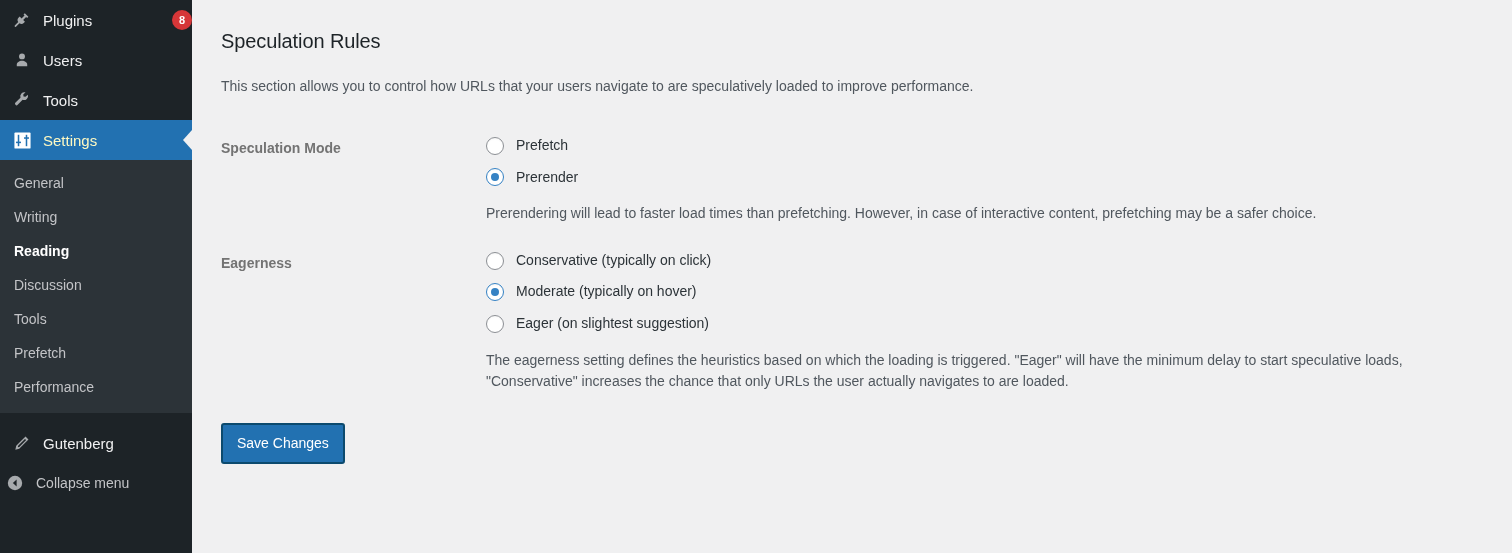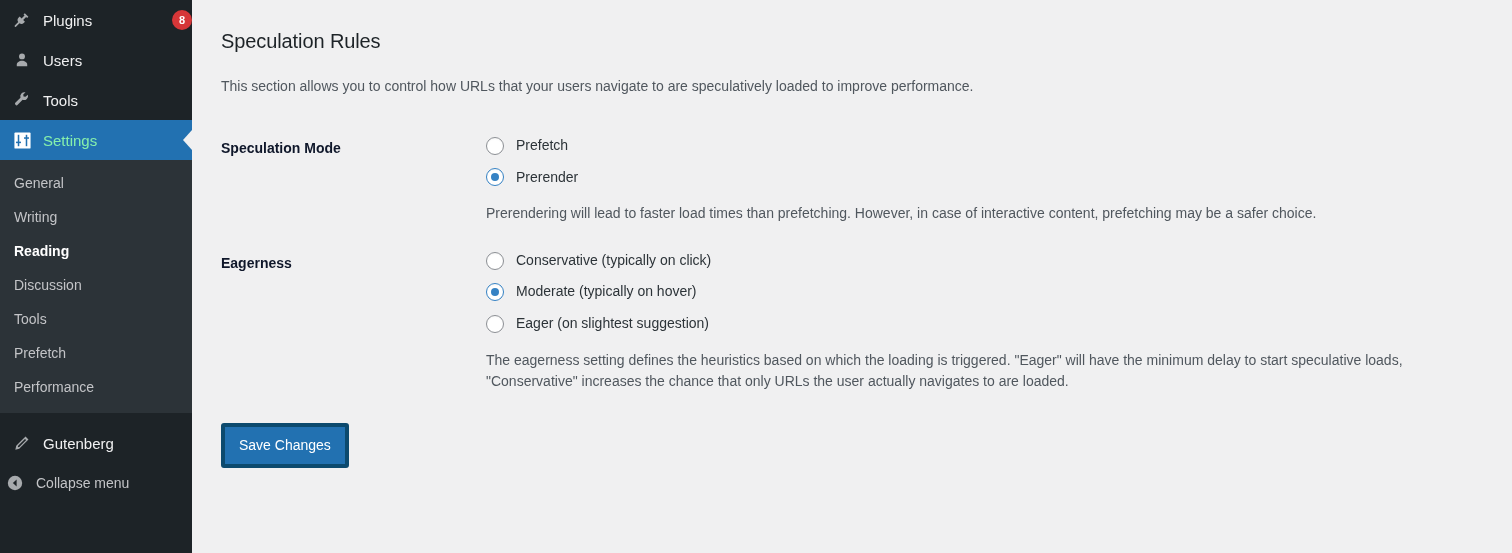--- a/index.html
+++ b/index.html
@@ -53,21 +53,21 @@
     display: flex;
     align-items: center;
     justify-content: center;
     margin-right: 10px;
     color: #a7aaad;
   }
   .menu-item .mi-icon svg { display: block; }
   .menu-item .mi-label { flex: 1 1 auto; white-space: nowrap; }
   .menu-item.current {
     background: #2271b1;
-    color: #86efac;
+    color: #fef9c3;
     font-weight: 400;
   }
   .menu-item.current .mi-icon { color: #fff; }
   .menu-item.current .arrow-notch {
     position: absolute;
     right: 0;
     top: 50%;
     transform: translateY(-50%);
     width: 0;
     height: 0;
@@ -154,21 +154,21 @@
     margin-bottom: 26px;
   }
 
   .form-table { width: 100%; border-collapse: collapse; }
   .form-table tr { vertical-align: top; }
   .form-table th {
     width: 265px;
     text-align: left;
     font-size: 14px;
     font-weight: 700;
-    color: #0f172a;
+    color: #737373;
     padding: 16px 10px 16px 0;
     line-height: 1.3;
   }
   .form-table td {
     padding: 13px 10px 13px 0;
   }
 
   .radio-row {
     display: flex;
     align-items: center;
@@ -211,21 +211,21 @@
     font-size: 14px;
     line-height: 1.55;
     color: #50575e;
     margin-top: 16px;
   }
 
   .submit-wrap { padding: 17px 0 0 0; }
   .button-primary {
     display: inline-block;
     background: #2271b1;
-    border: 4px solid #0c4a6e;
+    border: 2px solid #0c4a6e;
     border-radius: 3px;
     color: #fff;
     font-family: "Liberation Sans", sans-serif;
     font-size: 14px;
     line-height: 1;
     padding: 11px 14px 12px 14px;
     cursor: pointer;
   }
 </style>
 </head>

